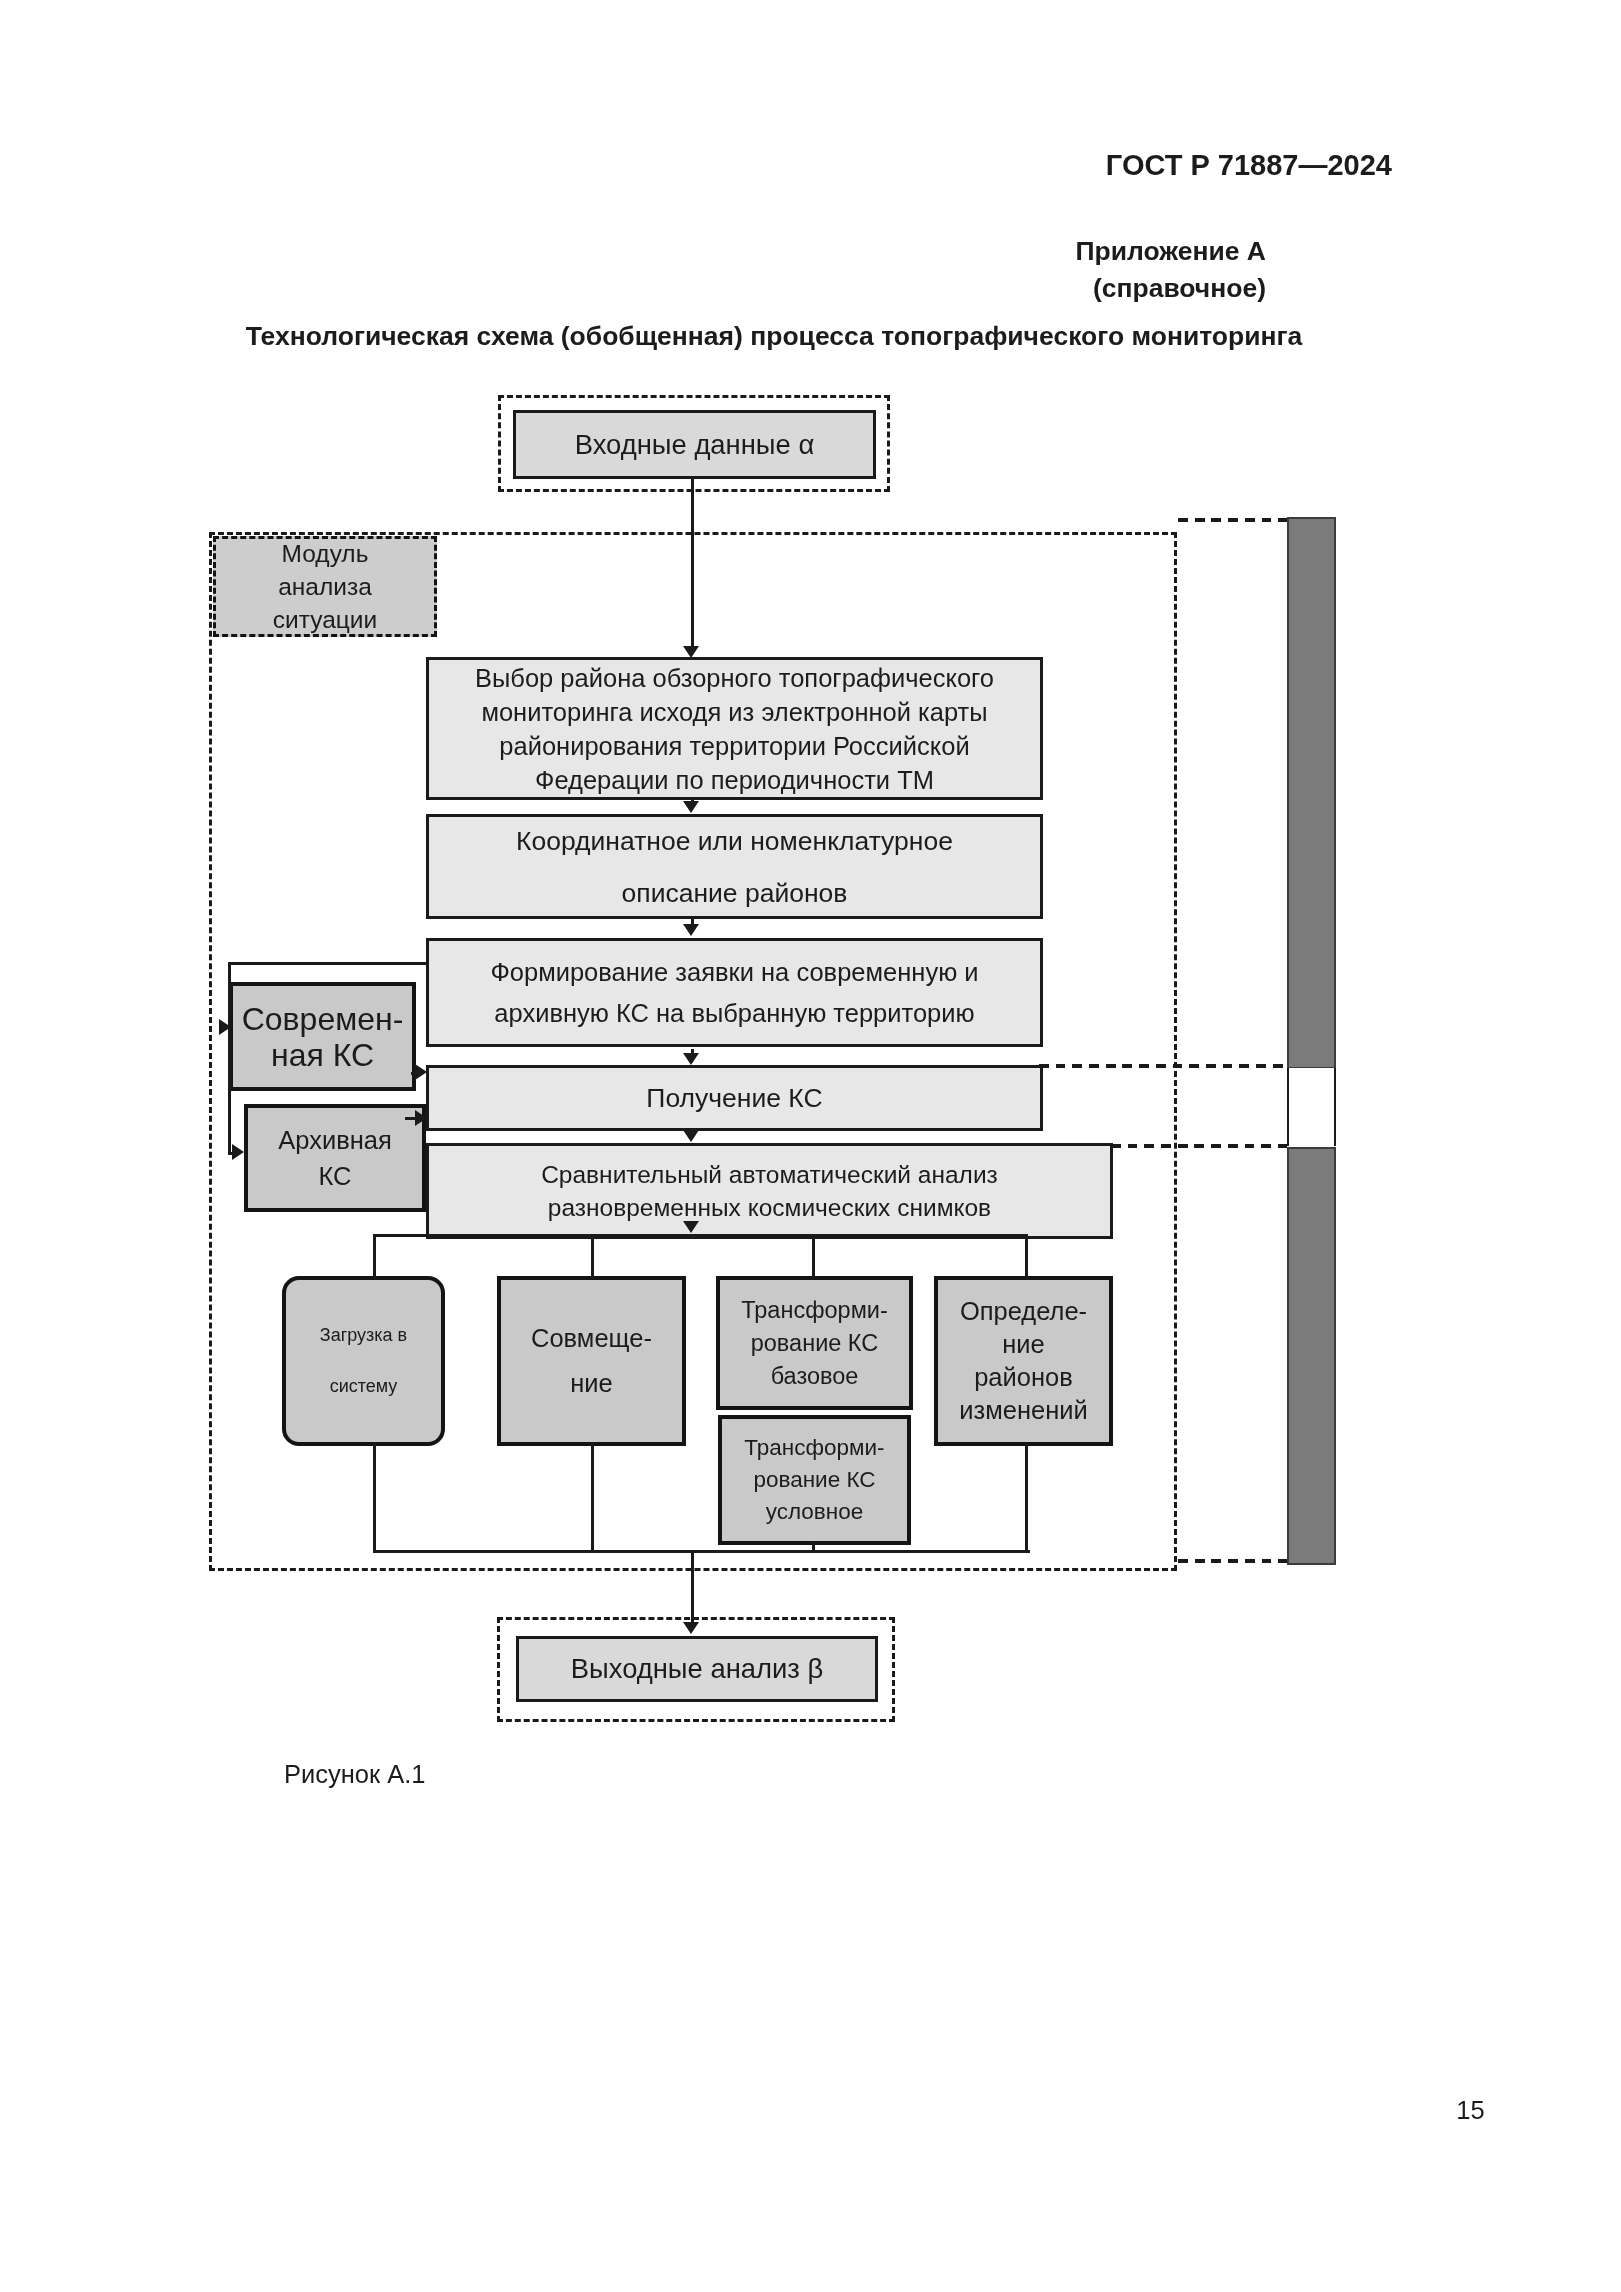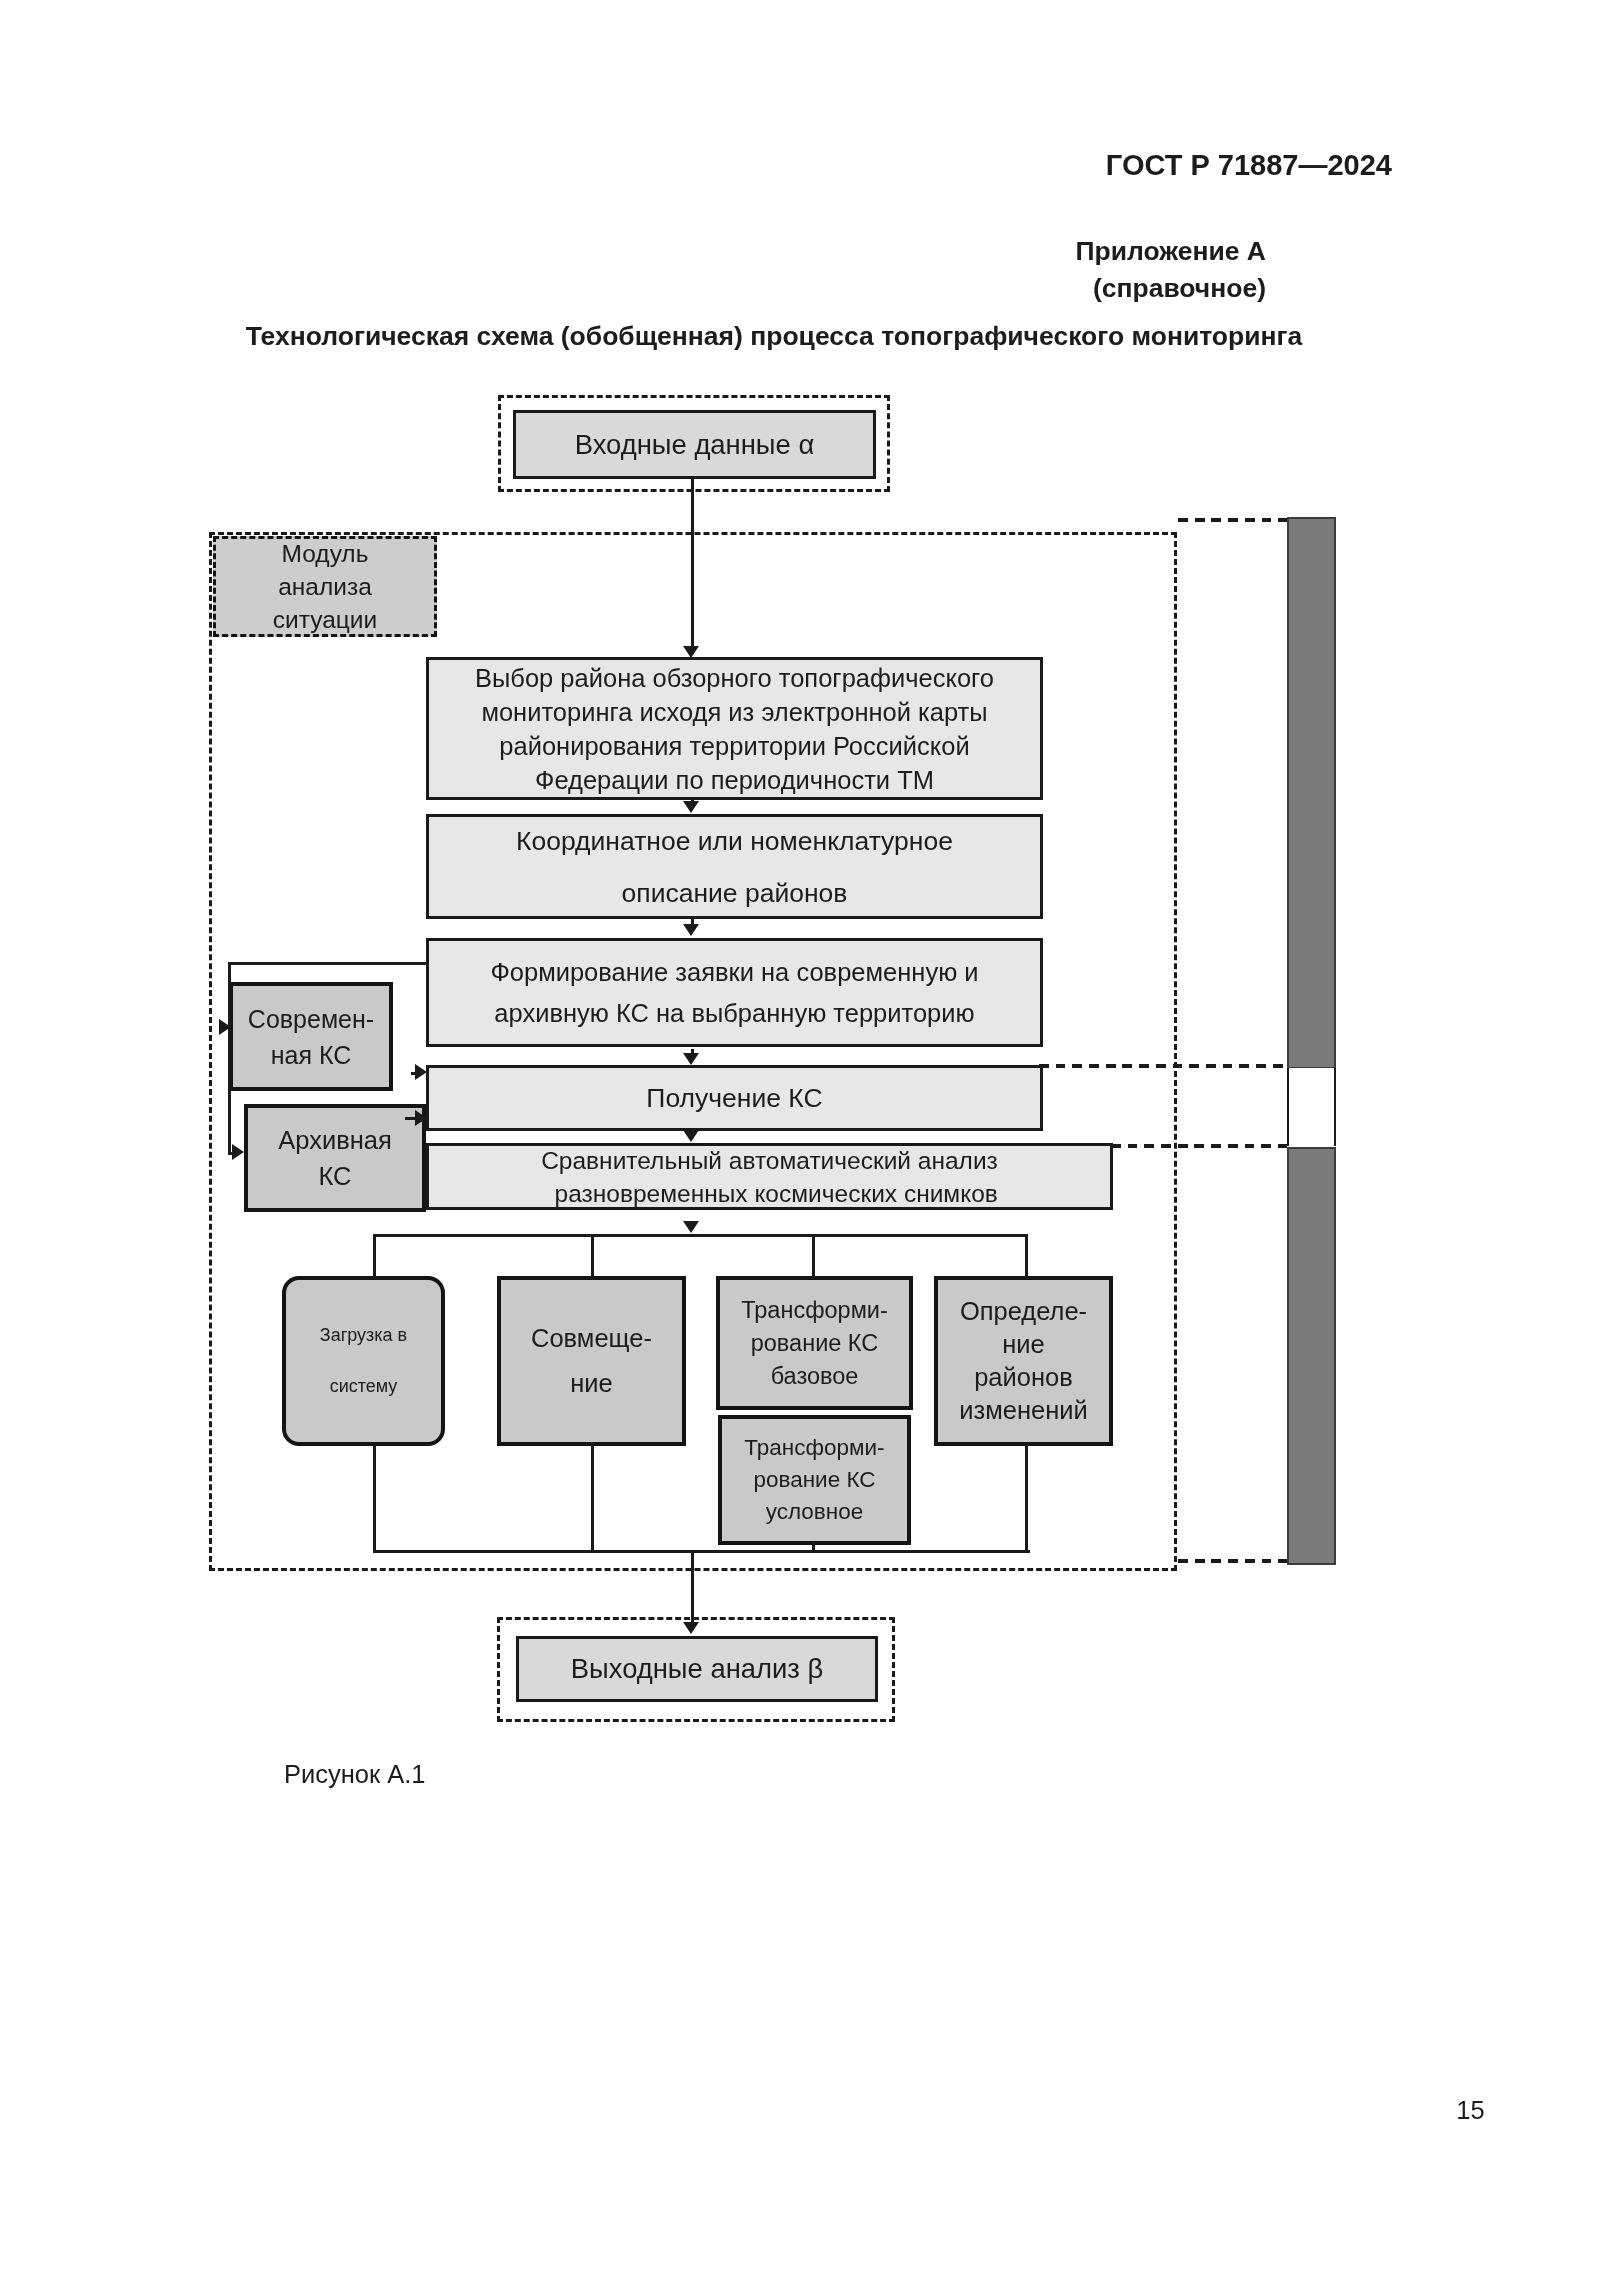--- a/index.html
+++ b/index.html
@@ -58,24 +58,24 @@
 ситуации</div>
 
   <div class="box light ml" style="left:426px;top:814px;width:617px;height:105px;font-size:26.5px;line-height:52px;">Координатное или номенклатурное
 описание районов</div>
 
   <div class="box light ml" style="left:426px;top:938px;width:617px;height:109px;font-size:25.5px;line-height:41px;">Формирование заявки на современную и
 архивную КС на выбранную территорию</div>
 
   <div class="box light" style="left:426px;top:1065px;width:617px;height:66px;font-size:26.5px;">Получение КС</div>
 
-  <div class="box light ml" style="left:426px;top:1143px;width:687px;height:67px;font-size:24.5px;line-height:33px;text-align:right;">Сравнительный автоматический анализ
+  <div class="box light ml" style="left:426px;top:1143px;width:687px;height:96px;font-size:24.5px;line-height:33px;">Сравнительный автоматический анализ
 разновременных космических снимков</div>
 
-  <div class="box dark ml" style="left:229px;top:982px;width:164px;height:109px;font-size:25px;line-height:36px;">Современ-
+  <div class="box dark ml" style="left:229px;top:982px;width:187px;height:109px;font-size:32px;line-height:36px;">Современ-
 ная КС</div>
   <div class="box dark ml" style="left:244px;top:1104px;width:182px;height:108px;font-size:25.5px;line-height:36px;">Архивная
 КС</div>
 
   <div class="box dark ml" style="left:282px;top:1276px;width:163px;height:170px;font-size:18px;line-height:51px;border-radius:17px;">Загрузка в
 систему</div>
   <div class="box dark ml" style="left:497px;top:1276px;width:189px;height:170px;font-size:25.5px;line-height:45px;">Совмеще-
 ние</div>
   <div class="box dark ml" style="left:716px;top:1276px;width:197px;height:134px;font-size:23.5px;line-height:33px;">Трансформи-
 рование КС

